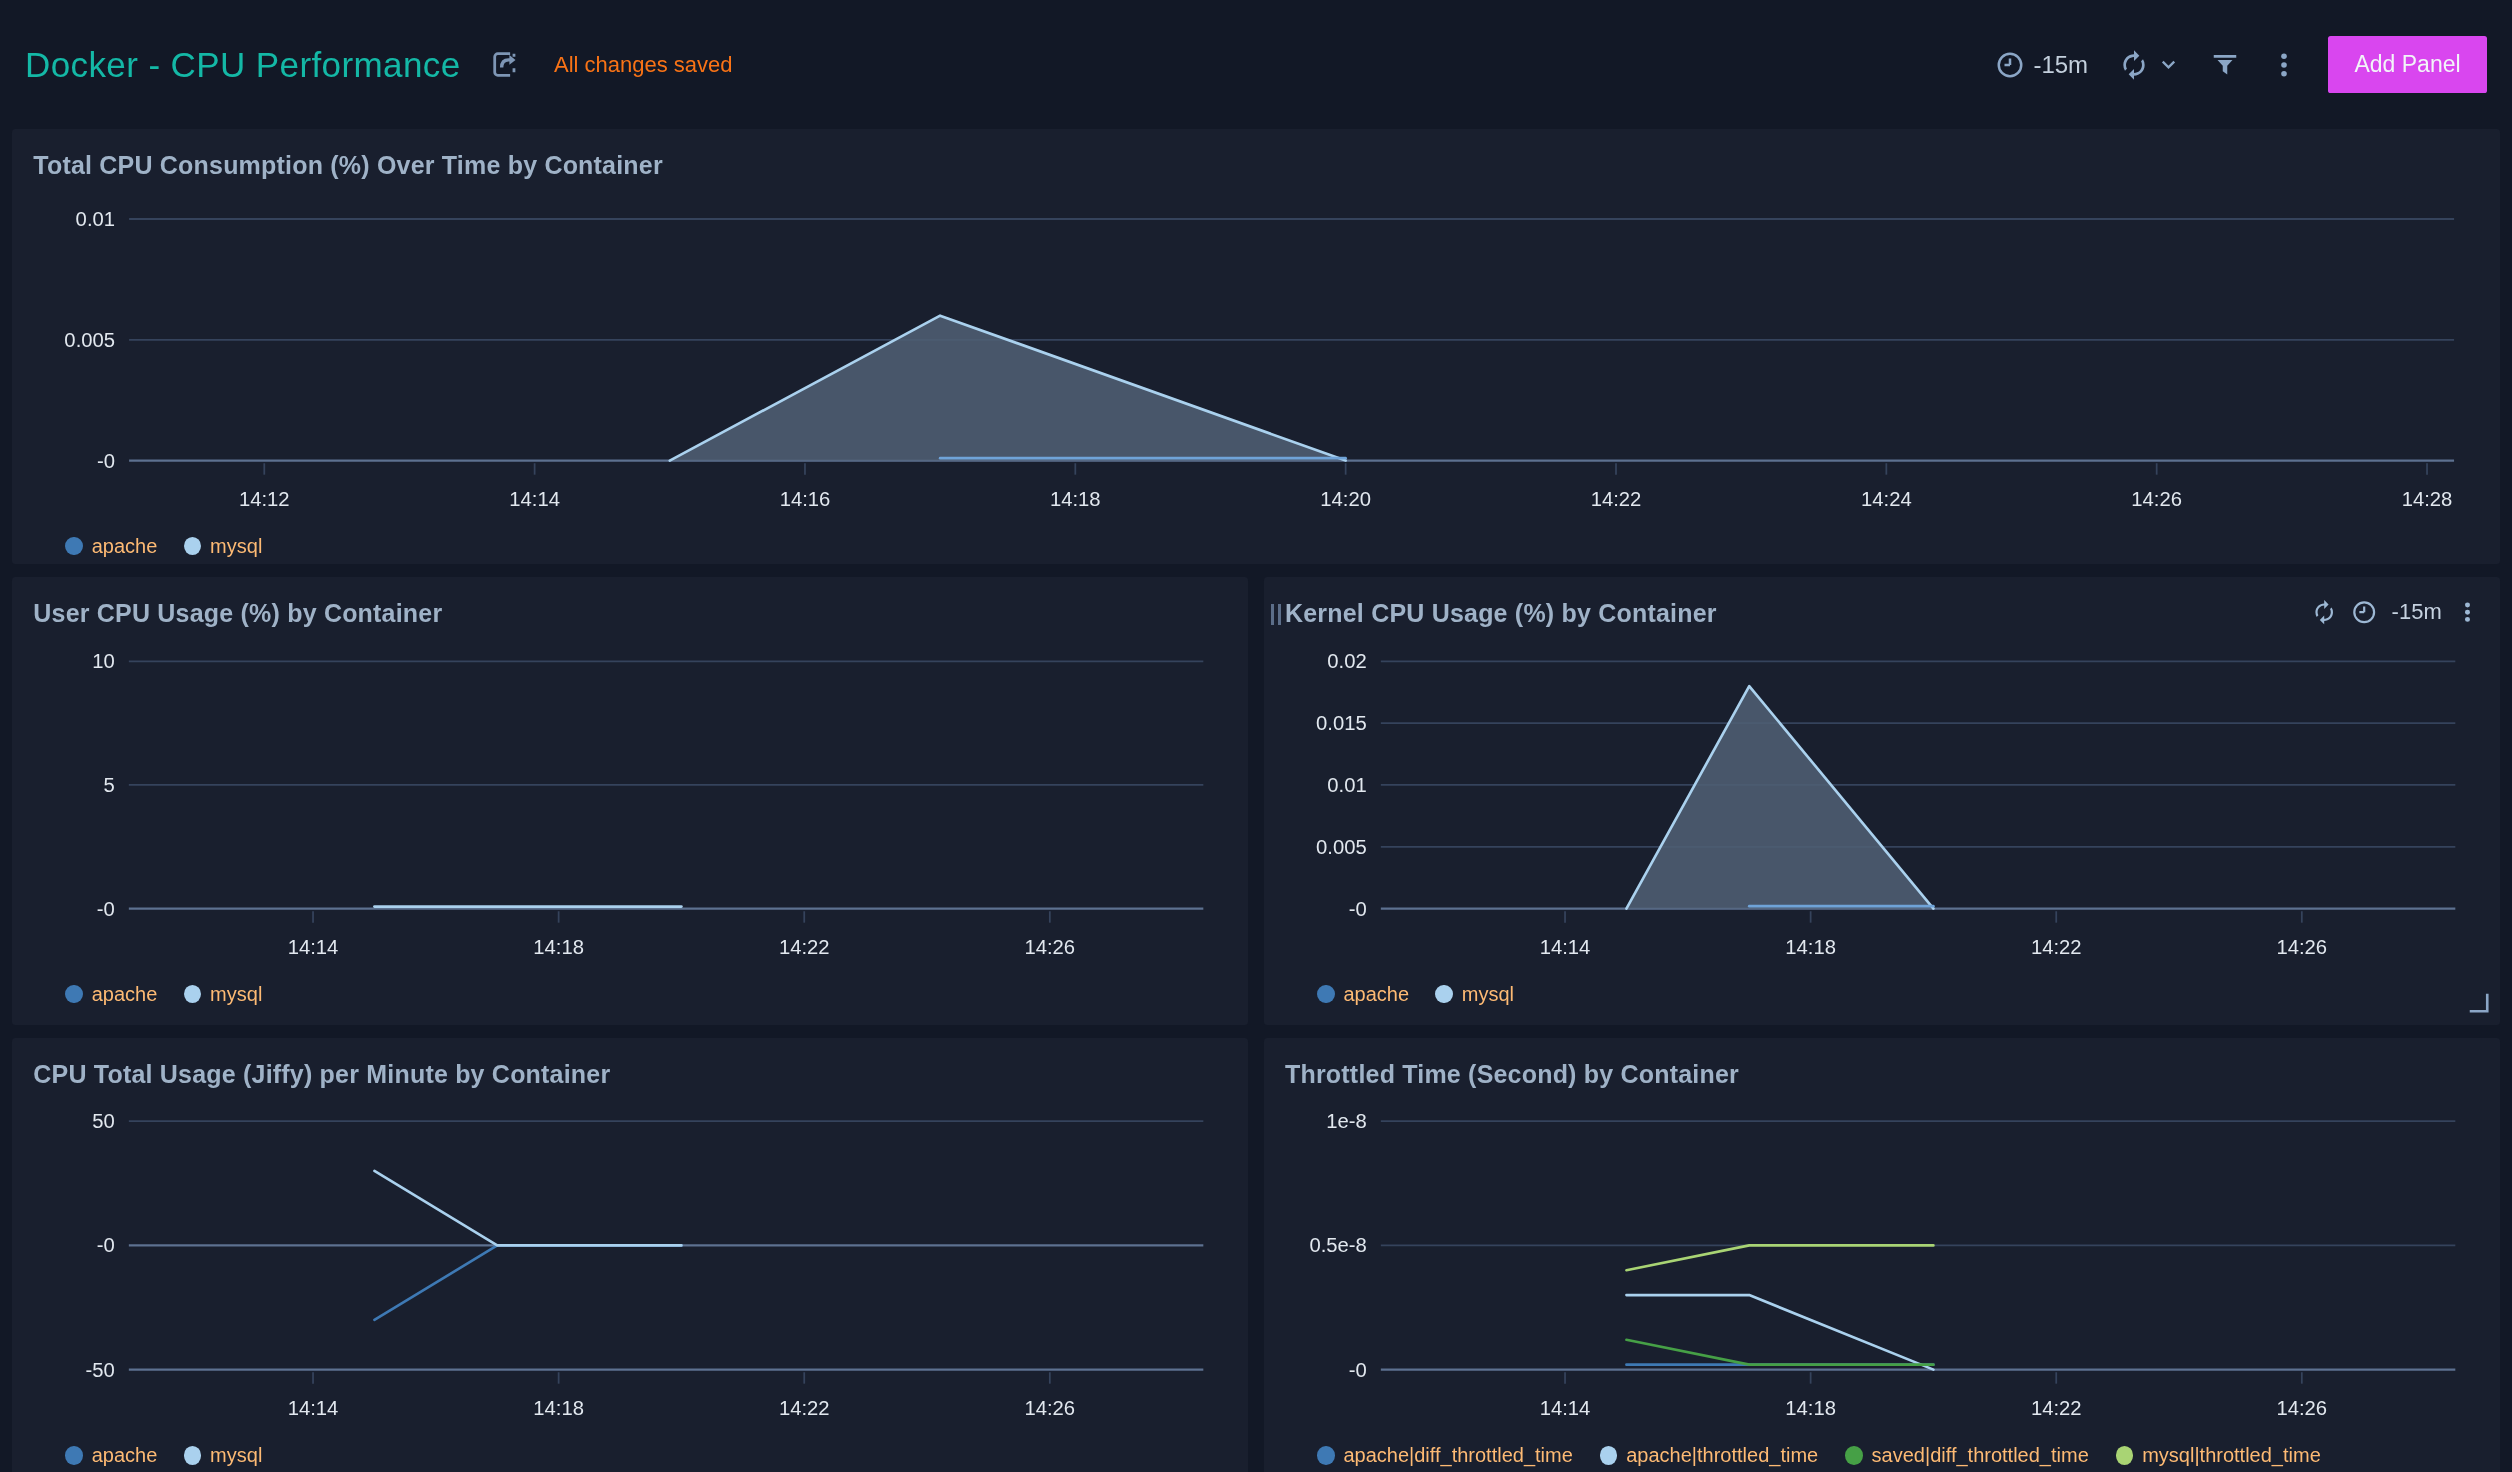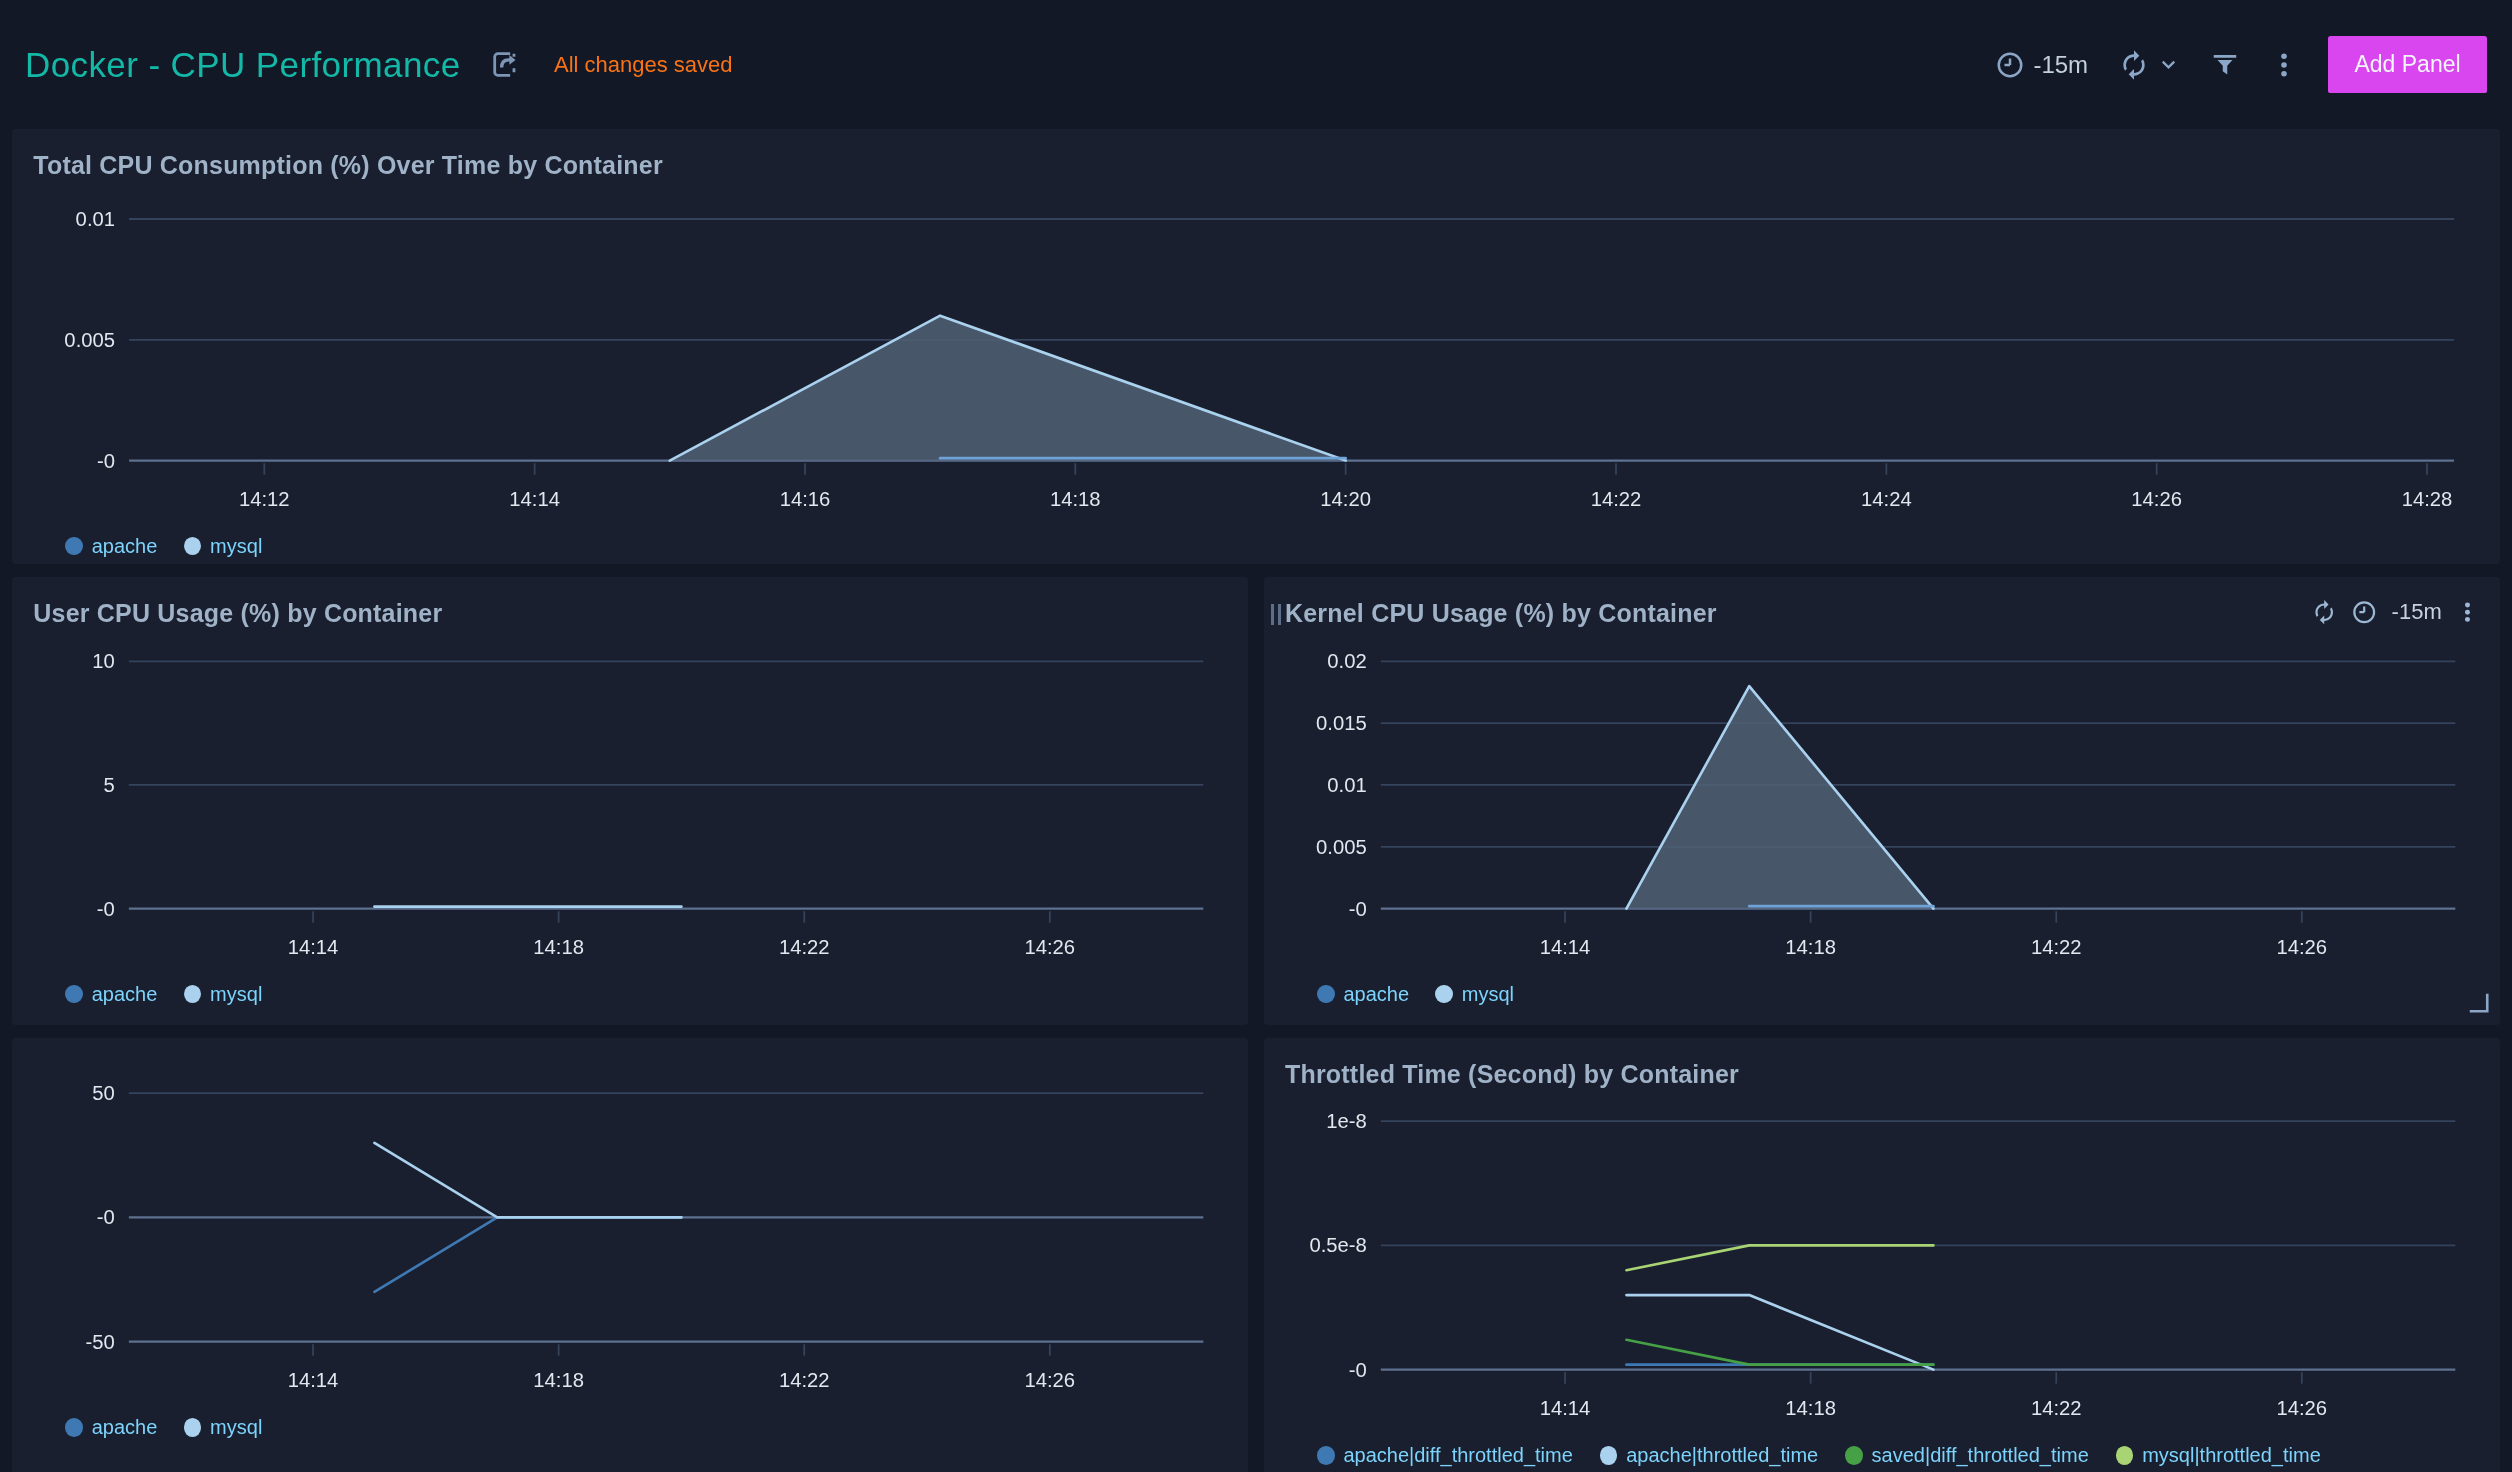--- a/index.html
+++ b/index.html
@@ -24,21 +24,21 @@
   .panel-half { width:calc((100% - 16px)/2); height:448px; }
   .panel-head { display:flex; align-items:flex-start; }
   .panel h2 { font-size:25px; line-height:28px; font-weight:600; color:#9fb2c7; letter-spacing:0.2px; }
   .panel-controls { margin-left:auto; display:flex; align-items:center; gap:14px; color:#9db8d4; }
   .panel-range { font-size:22px; color:#c6d2e0; }
   .drag-handle { position:absolute; left:7px; top:26.4px; display:flex; gap:4.4px; }
   .drag-handle i { width:2.6px; height:21px; background:#5c6e89; display:block; }
   .chart { height:352px; width:100%; }
   .legend { display:flex; align-items:center; gap:26.4px; padding-left:32px; margin-top:3.5px; }
   .legend-item { display:flex; align-items:center; gap:8.8px; cursor:pointer; }
-  .legend-item > span:last-child { font-size:20px; color:#7dd3fc; }
+  .legend-item > span:last-child { font-size:20px; color:#fdba74; }
   .legend-dot { width:17.6px; height:18.5px; border-radius:50%; display:inline-block; }
   .resize-corner { position:absolute; right:10.6px; bottom:8.8px; color:#8ba6c6; }
   svg text { font-family:"Liberation Sans", sans-serif; }
 </style>
 </head>
 <body>
 
 <header class="topbar">
   <span class="dash-title">Docker - CPU Performance</span>
   <span class="share-ic">
@@ -239,20 +239,23 @@
       <span class="resize-corner">
         <svg width="21" height="21" viewBox="0 0 24 24" fill="none" stroke="currentColor" stroke-width="3">
           <path d="M2 22 H22 V2"></path>
         </svg>
       </span>
     </section>
   </div>
 
   <div class="row">
     <section class="panel panel-half">
+      <div class="panel-head">
+        <h2>CPU Total Usage (Jiffy) per Minute by Container</h2>
+      </div>
       <div class="chart"><svg width="1194" height="352" viewBox="0 0 1355 400">
             <line x1="108" x2="1329" y1="320" y2="320" stroke="#5d7190" stroke-width="2.5"></line>
             <text x="92" y="328" text-anchor="end" fill="#e2e8ef" font-size="23">-50</text>
             <line x1="108" x2="1329" y1="178.8785046728972" y2="178.8785046728972" stroke="#5d7190" stroke-width="2.5"></line>
             <text x="92" y="186.8785046728972" text-anchor="end" fill="#e2e8ef" font-size="23">-0</text>
             <line x1="108" x2="1329" y1="37.757009345794415" y2="37.757009345794415" stroke="#35435c" stroke-width="2"></line>
             <text x="92" y="45.757009345794415" text-anchor="end" fill="#e2e8ef" font-size="23">50</text>
             <line x1="317.3142857142857" x2="317.3142857142857" y1="323" y2="336" stroke="#35435c" stroke-width="2"></line>
             <text x="317.3142857142857" y="372" text-anchor="middle" fill="#e2e8ef" font-size="23">14:14</text>
             <line x1="596.4000000000001" x2="596.4000000000001" y1="323" y2="336" stroke="#35435c" stroke-width="2"></line>

